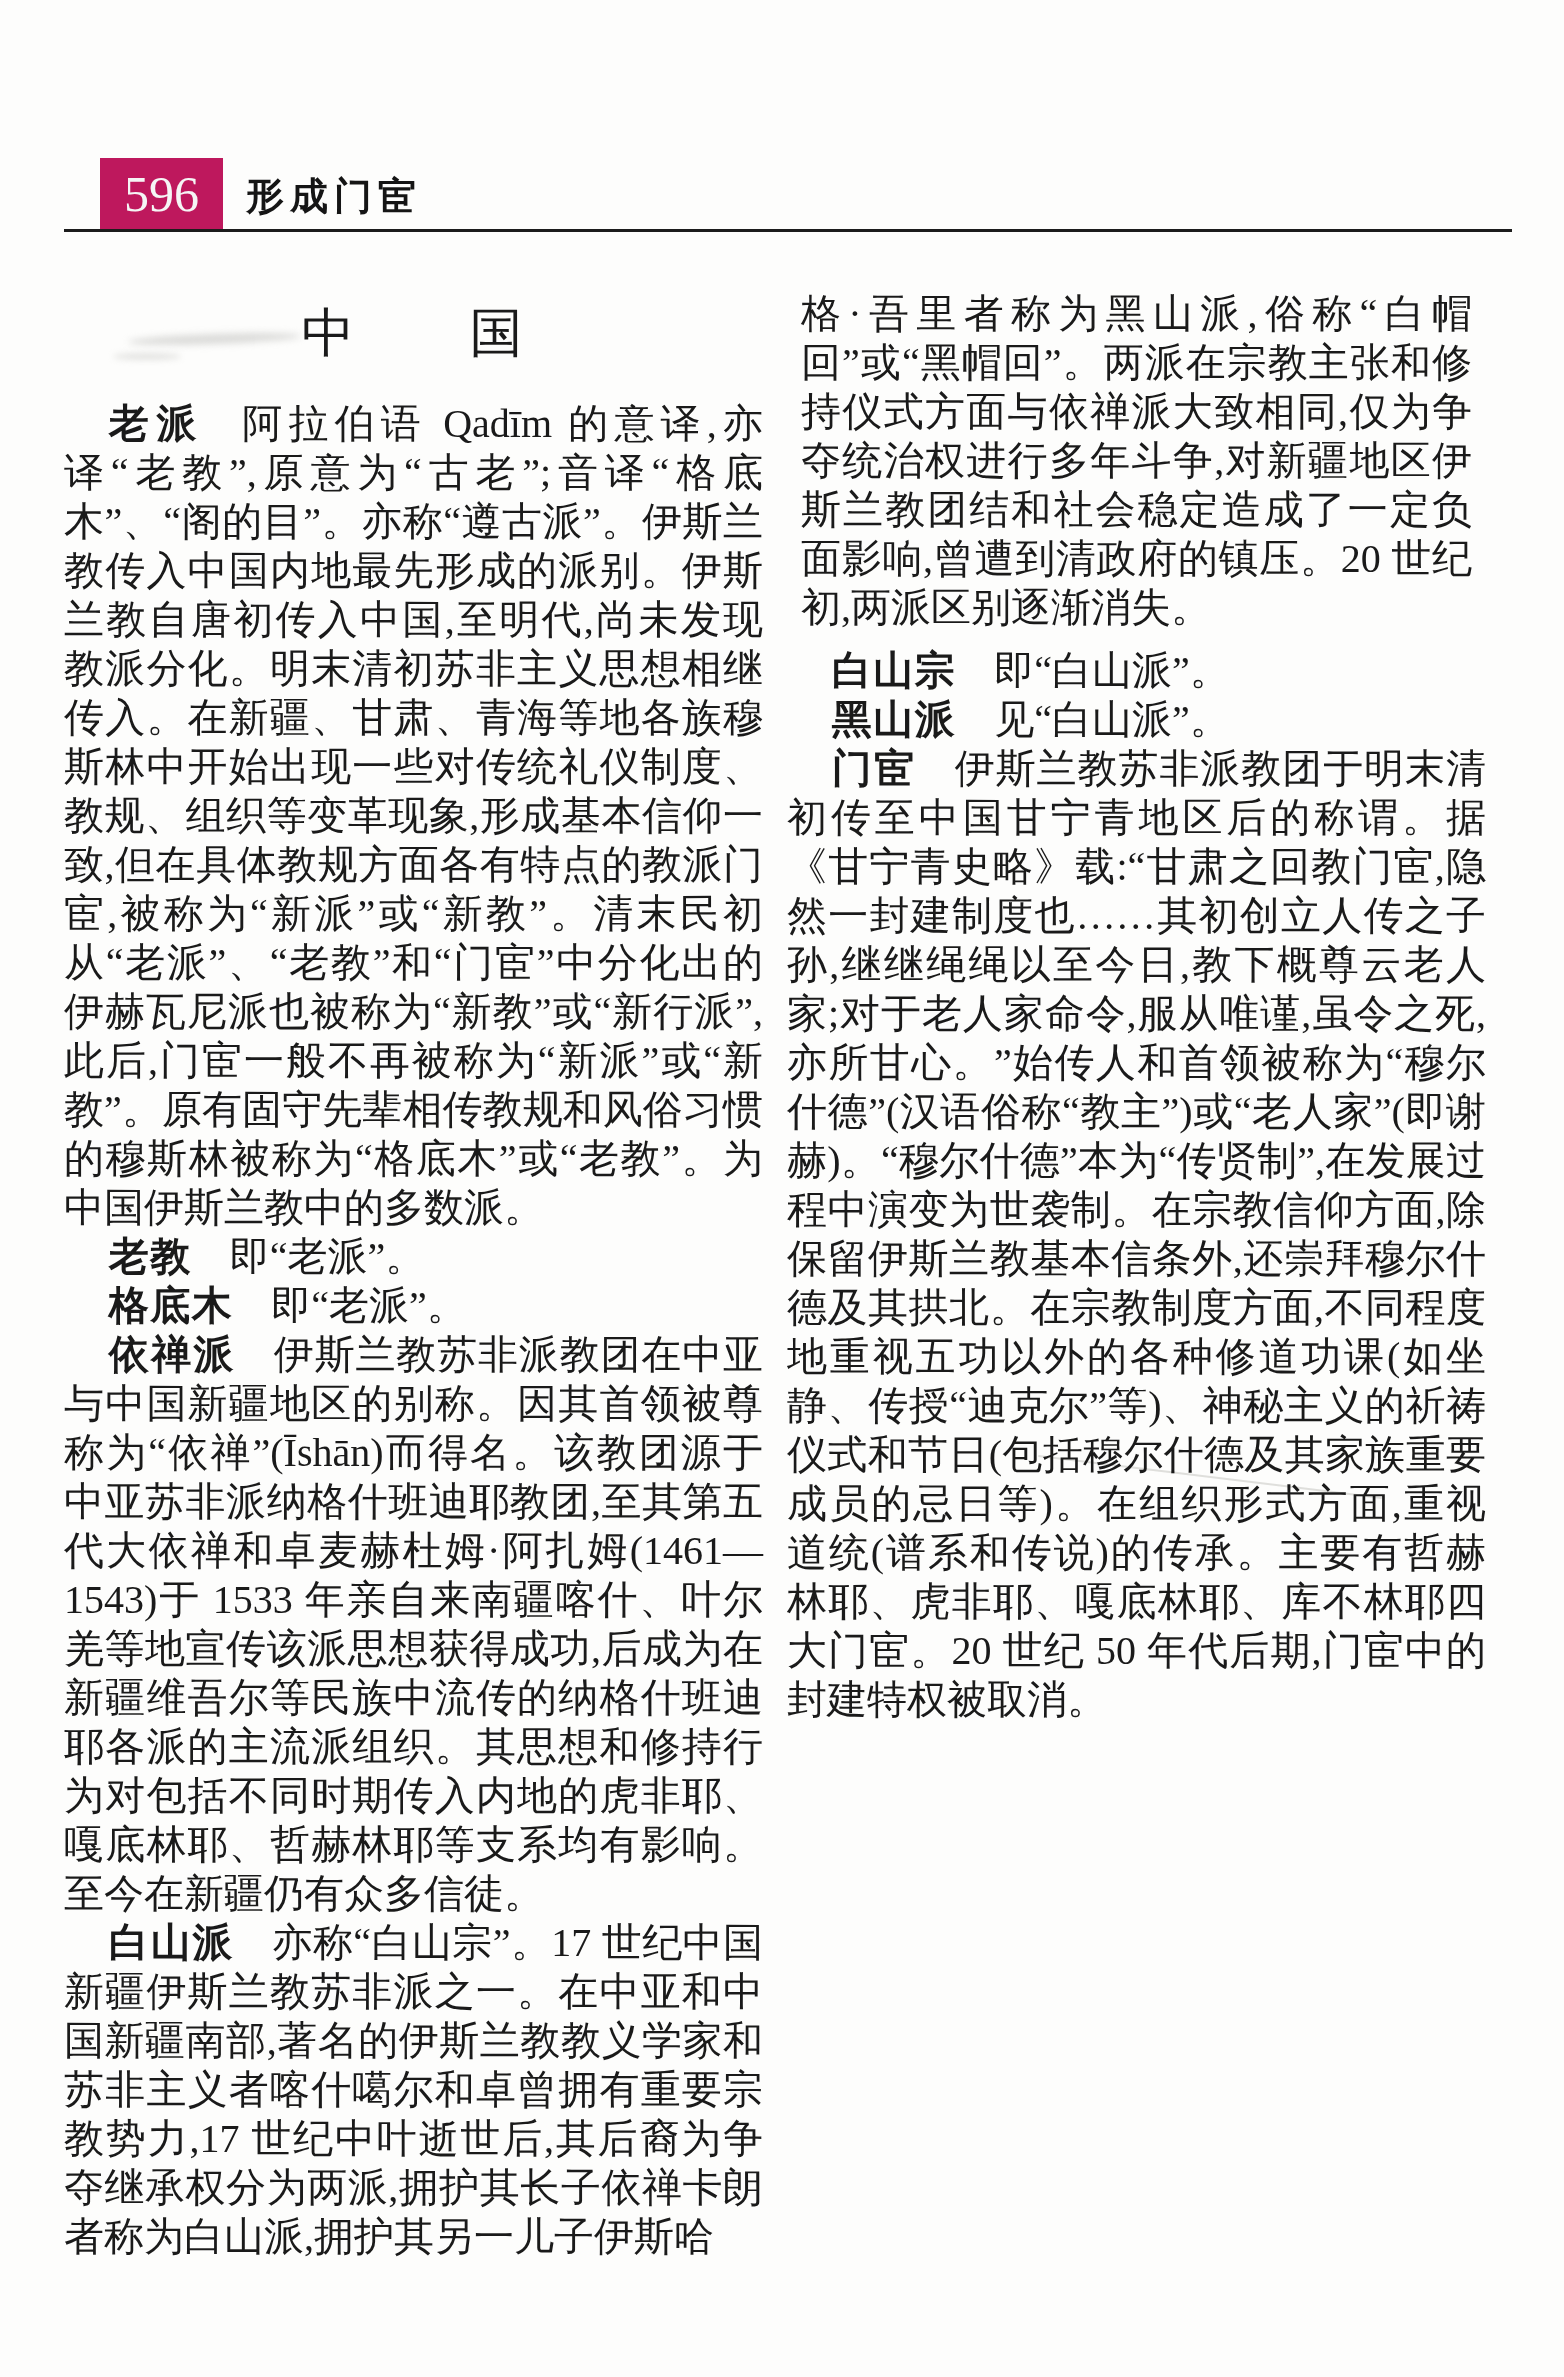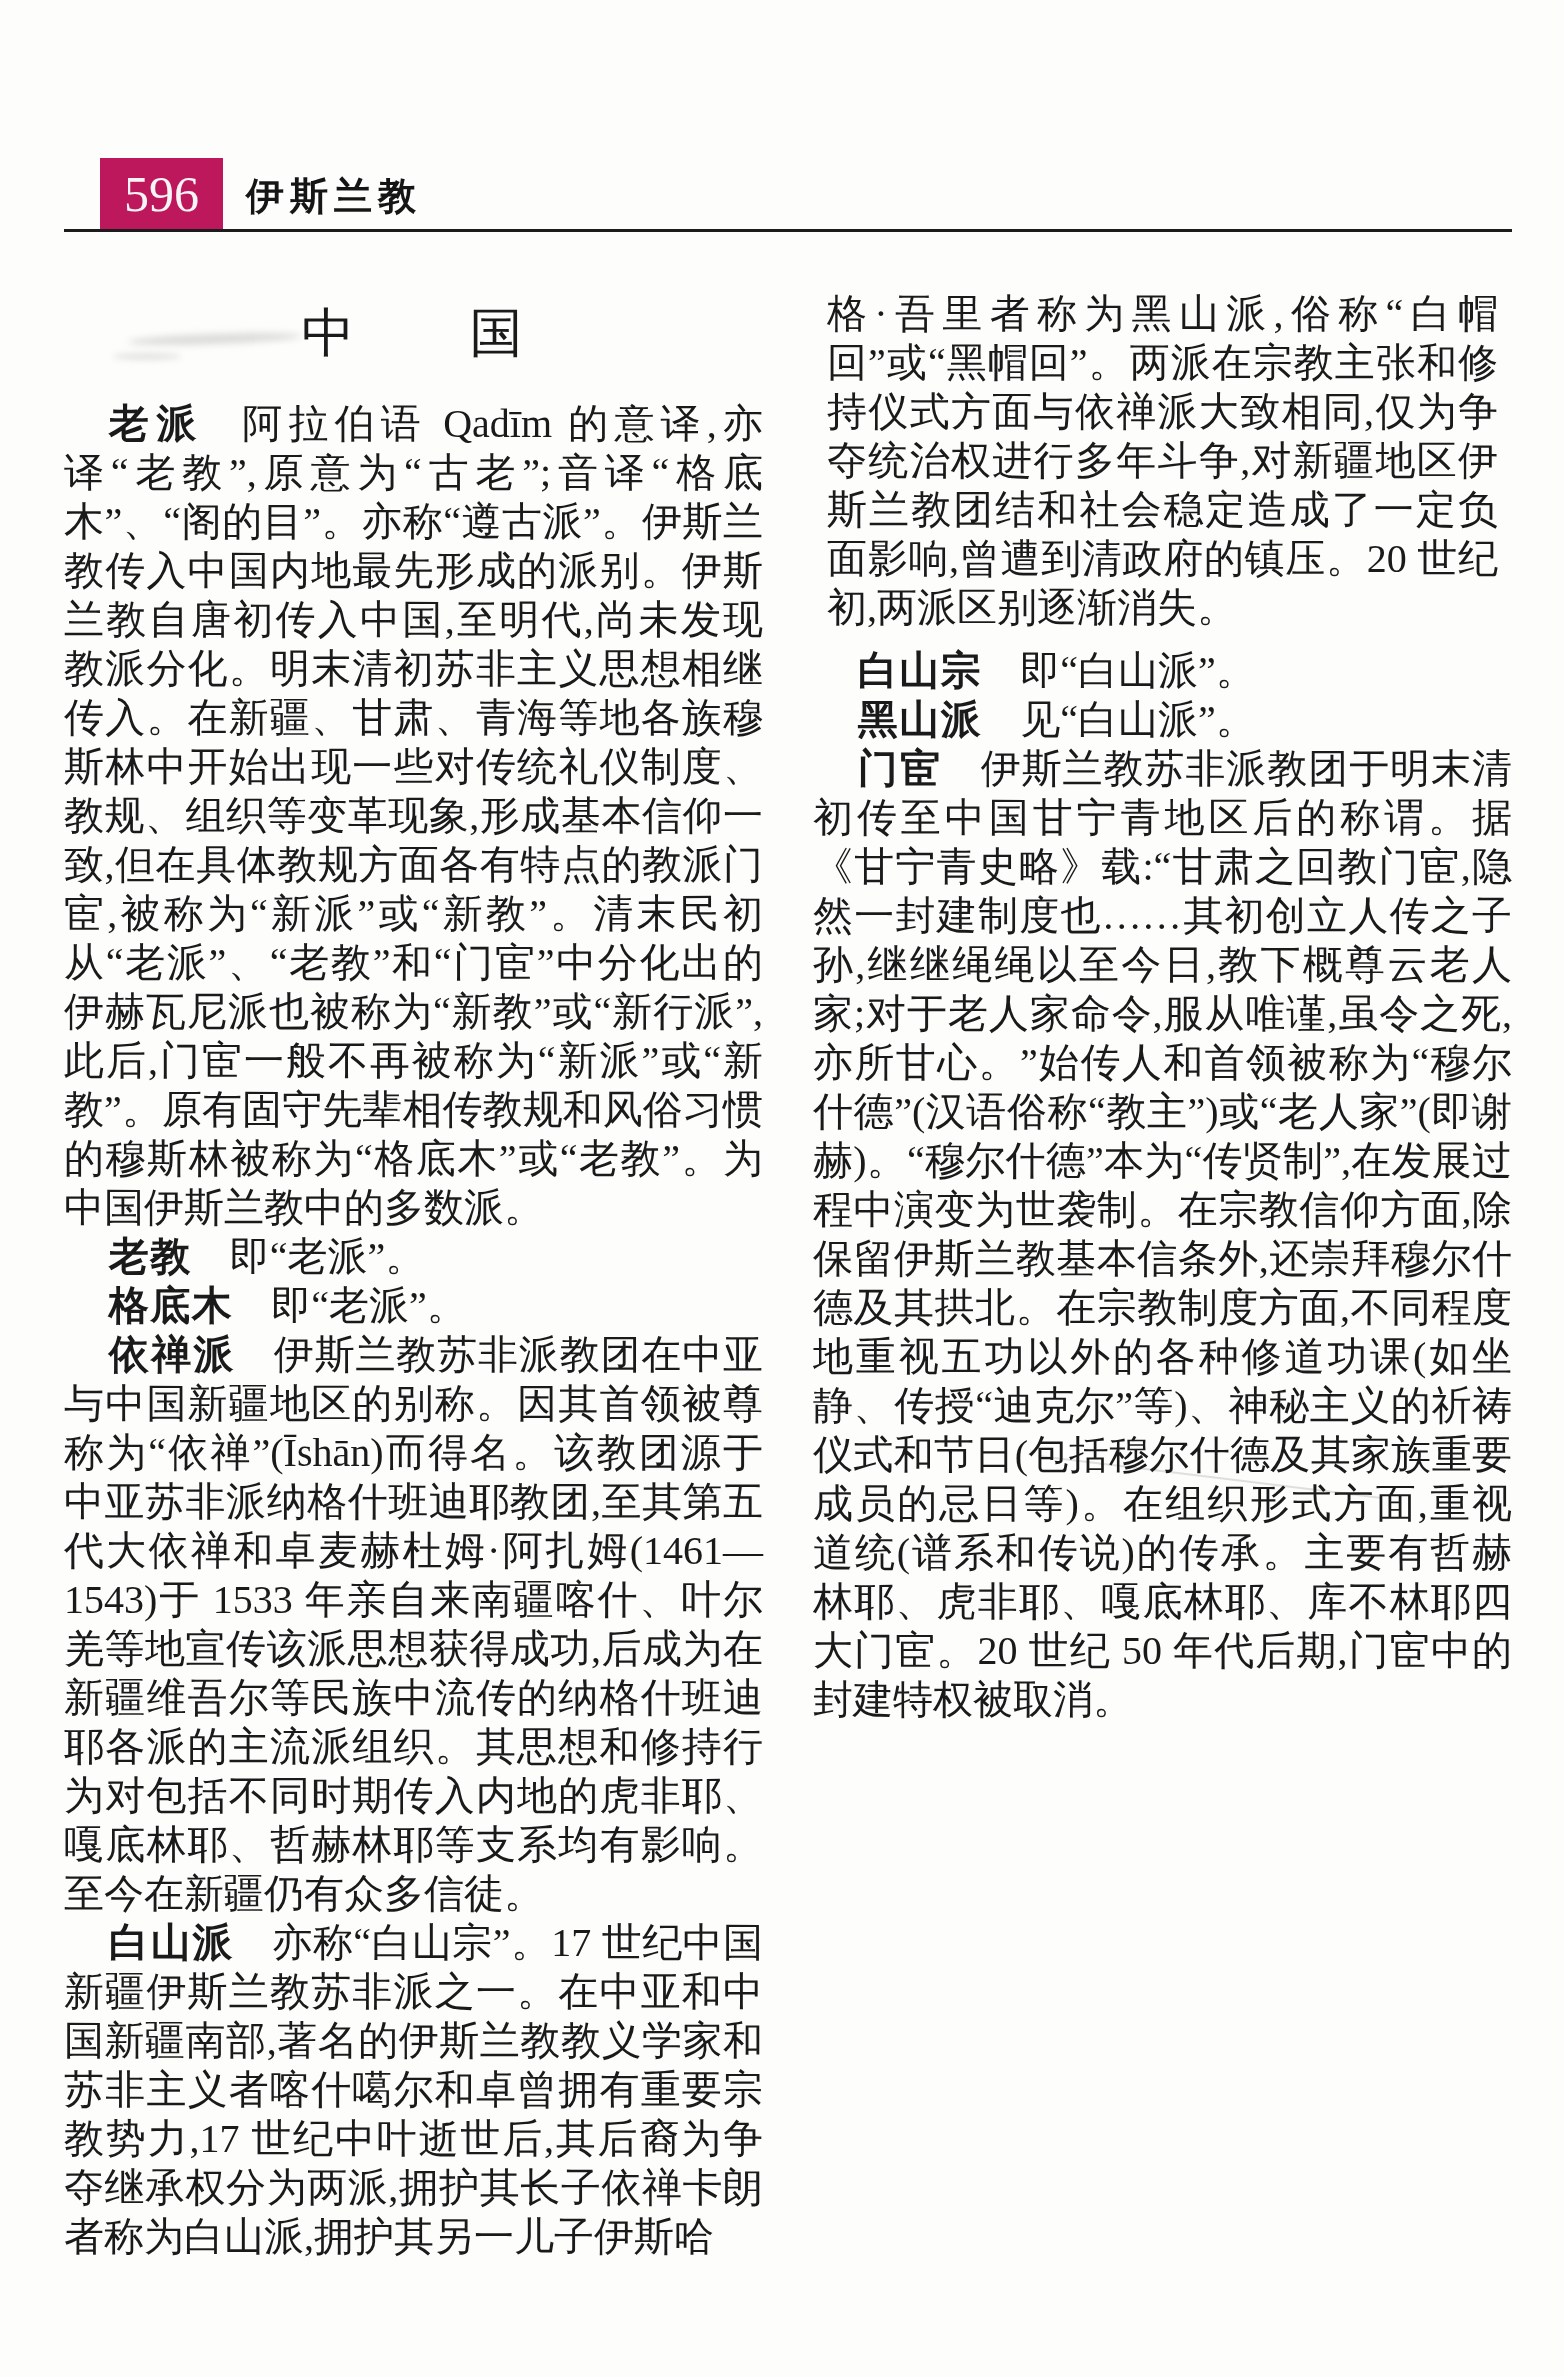--- a/index.html
+++ b/index.html
@@ -22,21 +22,21 @@
     display:flex;align-items:center;justify-content:center;
     font-size:50px;font-family:"Liberation Serif","DejaVu Serif",serif;
   }
   .section-title{
     position:absolute;left:182px;bottom:7.5px;
     font-size:38px;font-weight:bold;letter-spacing:6px;
   }
   
   .content{
     position:absolute;left:64px;top:231px;width:1448px;
-    display:flex;gap:50px;
+    display:flex;gap:24px;
   }
   .col{
     width:699px;
     font-size:40px;line-height:49px;
     text-align:justify;
     color:#1a1a1a;
   }
   .article-title{
     margin:78px 0 41px 0;
     text-align:center;
@@ -70,21 +70,21 @@
 </style>
 </head>
 <body>
 
 <div class="page">
 
   <div class="header">
     <div class="page-num-box">
       <span>596</span>
     </div>
-    <div class="section-title">伊斯兰教</div>
+    <div class="section-title">形成门宦</div>
   </div>
 
   <div class="smudge"></div>
   <div class="smudge2"></div>
   <div class="scratch"></div>
 
   <div class="content">
 
     <div class="col left">
       <h1 class="article-title">中　　国</h1>

